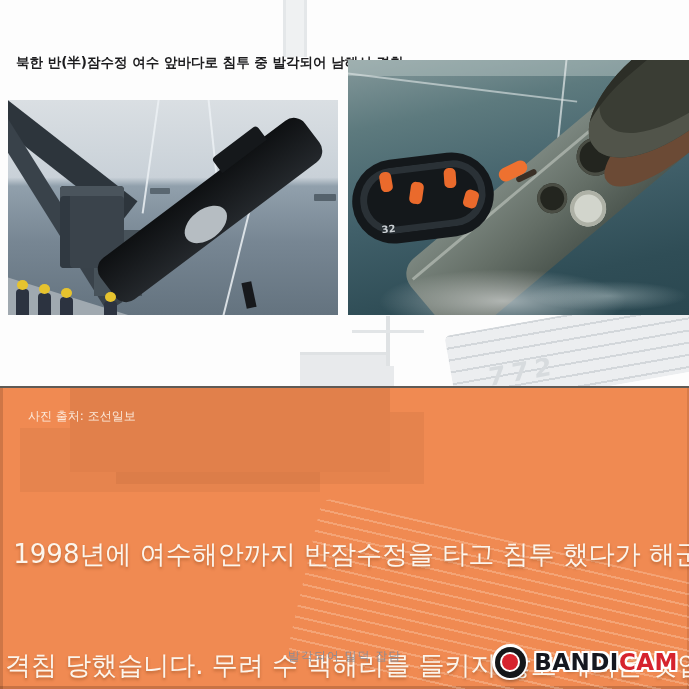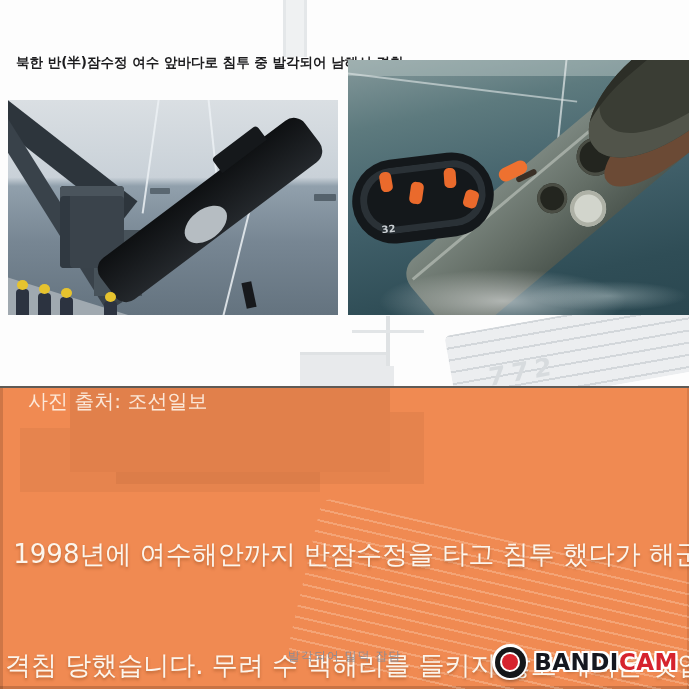--- a/index.html
+++ b/index.html
@@ -96,21 +96,21 @@
 
   
   .band{position:absolute;left:0;top:386px;width:689px;height:303px;background:#f08a52;
         border-top:2px solid #5f5a55;box-sizing:border-box;
         box-shadow:inset 3px 0 0 rgba(0,0,0,.14), inset -2px 0 0 rgba(0,0,0,.10), inset 0 -3px 0 rgba(0,0,0,.16);}
   .ob-super{position:absolute;left:70px;top:0;width:320px;height:84px;background:rgba(100,50,22,.10);
         box-shadow:40px 18px 0 -6px rgba(100,50,22,.08), -60px 30px 0 -10px rgba(100,50,22,.07);}
   .ob-hull{position:absolute;right:-50px;bottom:-16px;width:440px;height:160px;transform:rotate(13deg);
         background:linear-gradient(rgba(90,45,20,.26),rgba(90,45,20,.10));border-radius:10px;
         background-image:repeating-linear-gradient(to bottom,rgba(255,230,210,.28) 0 2px,transparent 2px 11px);}
-  .src-label{position:absolute;left:28px;top:0;font-size:20px;color:rgba(253,240,228,.92);}
+  .src-label{position:absolute;left:28px;top:20px;font-size:12px;color:rgba(253,240,228,.92);}
   .body-text{position:absolute;left:5px;top:74px;width:682px;color:#fcf5ec;font-size:26px;
         line-height:37px;text-shadow:0 2px 3px rgba(125,62,22,.45);white-space:pre;}
   .foot-cap{position:absolute;left:0;top:260px;width:689px;text-align:center;font-size:12px;
         color:#8e8b93;letter-spacing:1px;}
 
   
   .bandicam{position:absolute;right:11px;top:256px;display:flex;align-items:center;text-align:center;}
   .bc-icon{width:36px;height:36px;border-radius:50%;background:#ffffff;display:flex;
         align-items:center;justify-content:center;box-shadow:0 2px 3px rgba(0,0,0,.25);}
   .bc-black{width:31px;height:31px;border-radius:50%;background:#15171a;display:flex;

